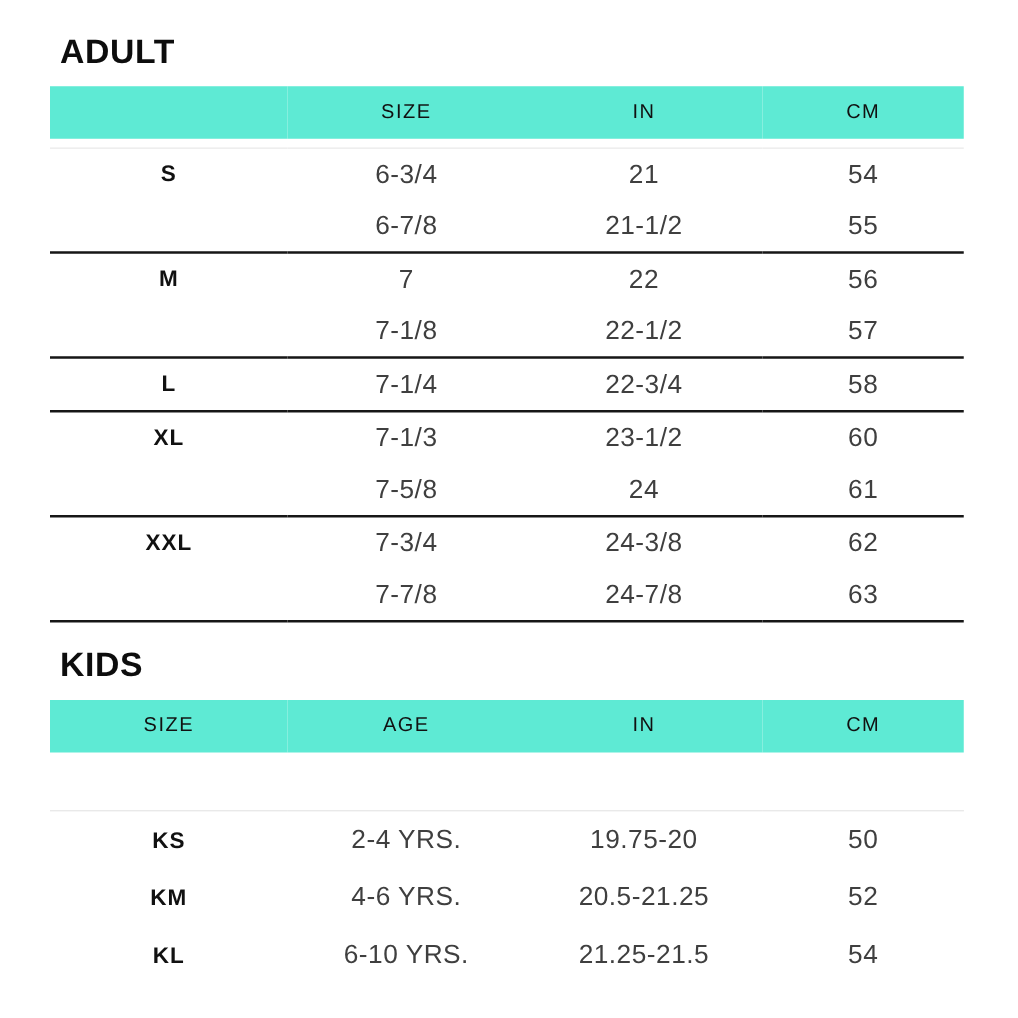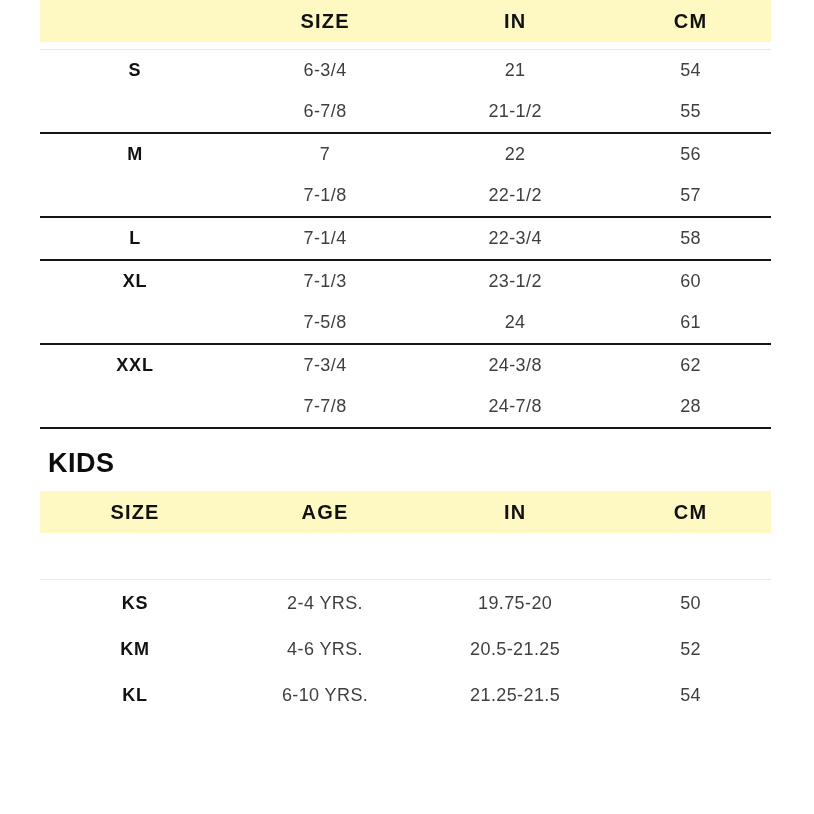--- a/index.html
+++ b/index.html
@@ -27,58 +27,59 @@
   table.size-table {
     width: 731px;
     border-collapse: collapse;
     table-layout: fixed;
   }
   col.c1 { width: 26%; }
   col.c2 { width: 26%; }
   col.c3 { width: 26%; }
   col.c4 { width: 22%; }
   thead th {
-    background: #fef9c3;
+    background: #5eead4;
     height: 42px;
-    font-size: 20px;
-    font-weight: 700;
+    font-size: 16px;
+    font-weight: 400;
     letter-spacing: 1.2px;
     color: #111111;
     text-align: center;
     vertical-align: middle;
     padding: 0;
   }
   tr.subline td {
     height: 7px;
     padding: 0;
     border-bottom: 1px solid #e9e9e9;
   }
   tbody.group { border-bottom: 2px solid #161616; }
   td {
     height: 41px;
     text-align: center;
     vertical-align: middle;
-    font-size: 18px;
+    font-size: 21px;
     letter-spacing: 0.4px;
     color: #3f3f3f;
     padding: 0;
   }
   td.size-label {
     font-weight: 700;
     font-size: 18px;
     letter-spacing: 0.8px;
     color: #111111;
   }
   table.kids-table td { height: 46px; }
 </style>
 </head>
 <body>
 
 <div class="page">
 
+  <div class="section-heading">ADULT</div>
 
   <table class="size-table adult-table">
     <colgroup>
         <col class="c1">
         <col class="c2">
         <col class="c3">
         <col class="c4">
       </colgroup>
     <thead>
       <tr>
@@ -150,21 +151,21 @@
       <tr>
         <td class="size-label">XXL</td>
         <td>7-3/4</td>
         <td>24-3/8</td>
         <td>62</td>
       </tr>
       <tr>
         <td></td>
         <td>7-7/8</td>
         <td>24-7/8</td>
-        <td>28</td>
+        <td>63</td>
       </tr>
     </tbody>
   </table>
 
   <div class="section-heading kids">KIDS</div>
 
   <table class="size-table kids-table">
     <colgroup>
         <col class="c1">
         <col class="c2">

